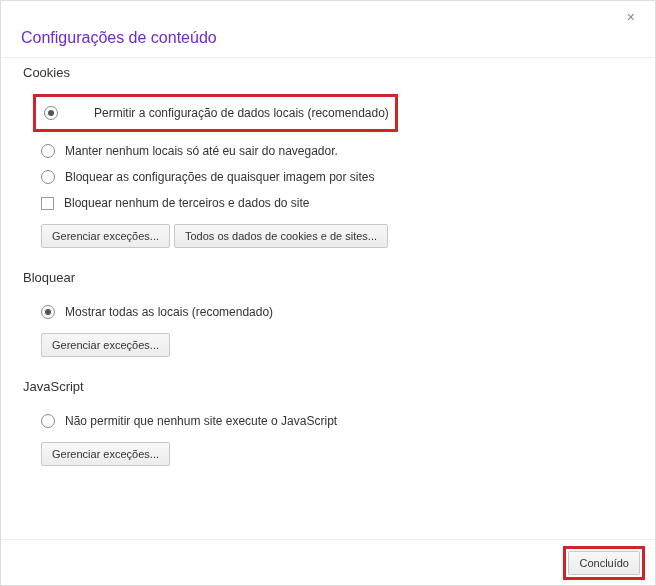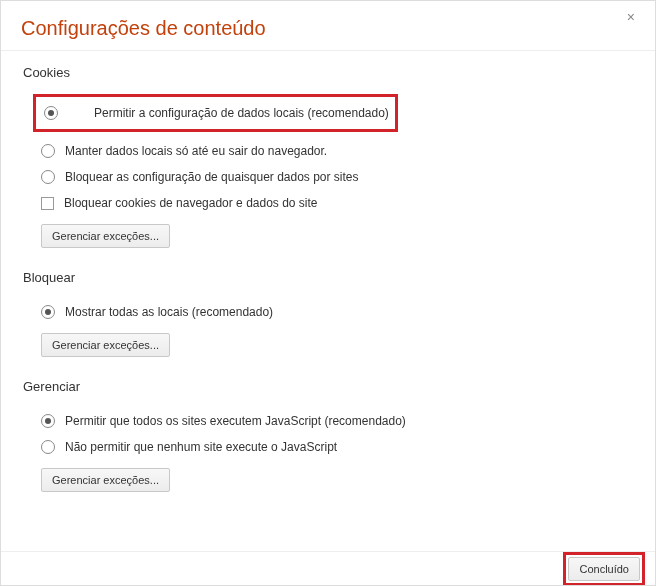--- a/index.html
+++ b/index.html
@@ -13,23 +13,24 @@
     position: relative;
     border: 1px solid #ddd;
     overflow: hidden;
   }
   .titlebar {
     padding: 16px 20px 10px 20px;
     position: relative;
     border-bottom: 1px solid #eee;
   }
   .titlebar h1 {
-    font-size: 20px;
+    font-size: 16px;
     font-weight: normal;
-    color: #c2410c;
+    color: #6d28d9;
+    margin-top: 12px;
   }
   .close-x {
     position: absolute;
     top: 6px;
     right: 14px;
     font-size: 14px;
     color: #888;
     cursor: pointer;
     padding: 2px 6px;
   }
@@ -101,21 +102,21 @@
     margin-bottom: 6px;
     display: inline-flex;
     align-items: center;
   }
   .highlight-red .option-row { padding-left: 8px; gap: 36px; }
   .footer {
     position: absolute;
     bottom: 0;
     left: 0;
     right: 0;
-    height: 34px;
+    height: 46px;
     border-top: 1px solid #eee;
     display: flex;
     justify-content: flex-end;
     align-items: center;
     padding-right: 10px;
     background: #fff;
   }
   .footer-highlight {
     border: 3px solid #d2232a;
     padding: 2px;
@@ -141,59 +142,56 @@
 
     <div class="highlight-red">
       <div class="option-row">
         <span class="radio checked"></span>
         <span>Permitir a configuração de dados locais (recomendado)</span>
       </div>
     </div>
 
     <div class="option-row">
       <span class="radio"></span>
-      <span>Manter dados locais só até eu sair do navegador.</span>
+      <span>Manter nenhum locais só até eu sair do navegador.</span>
     </div>
 
     <div class="option-row">
       <span class="radio"></span>
-      <span>Bloquear as configuração de quaisquer dados por sites</span>
+      <span>Bloquear as configurações de quaisquer imagem por sites</span>
     </div>
 
     <div class="option-row">
       <span class="checkbox"></span>
-      <span>Bloquear cookies de navegador e dados do site</span>
+      <span>Bloquear nenhum de terceiros e dados do site</span>
     </div>
 
     <div class="btn-row">
       <button class="btn">Gerenciar exceções...</button>
+      <button class="btn">Todos os dados de cookies e de sites...</button>
     </div>
   </div>
 
   <div class="section">
     <div class="section-title">Bloquear</div>
 
     <div class="option-row">
       <span class="radio checked"></span>
       <span>Mostrar todas as locais (recomendado)</span>
     </div>
 
 
     <div class="btn-row">
       <button class="btn">Gerenciar exceções...</button>
     </div>
   </div>
 
   <div class="section">
-    <div class="section-title">Gerenciar</div>
-
-    <div class="option-row">
-      <span class="radio checked"></span>
-      <span>Permitir que todos os sites executem JavaScript (recomendado)</span>
-    </div>
+    <div class="section-title">JavaScript</div>
+
 
     <div class="option-row">
       <span class="radio"></span>
       <span>Não permitir que nenhum site execute o JavaScript</span>
     </div>
 
     <div class="btn-row">
       <button class="btn">Gerenciar exceções...</button>
     </div>
   </div>

